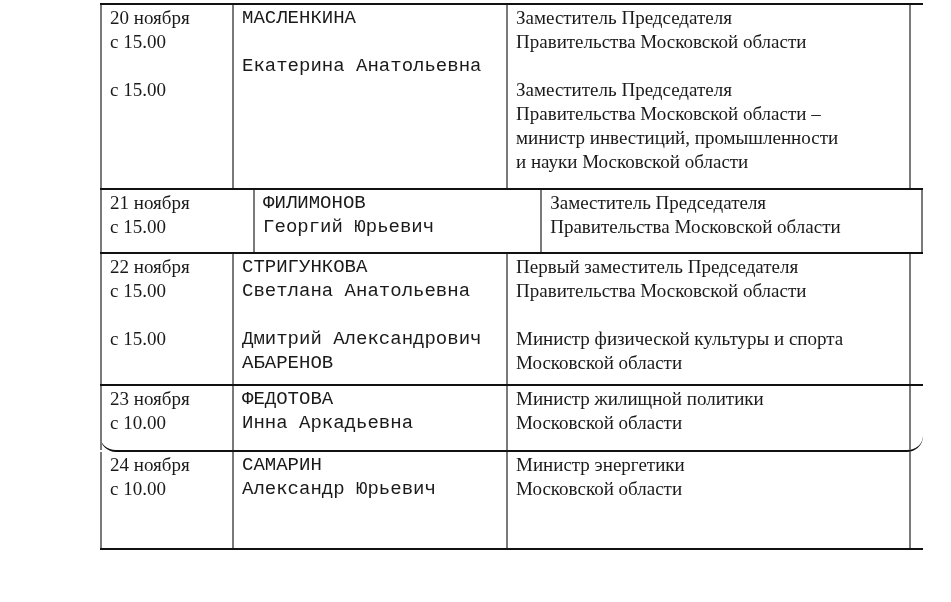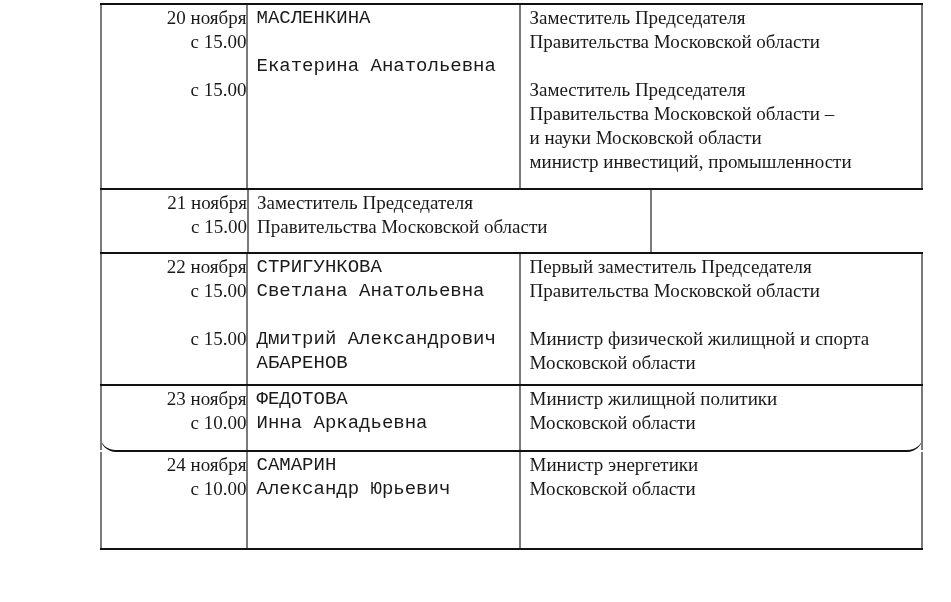--- a/index.html
+++ b/index.html
@@ -2,21 +2,21 @@
 <html><head>
 <meta charset="utf-8">
 <style>
   html, body { margin: 0; padding: 0; background: #ffffff; }
   body { width: 951px; height: 602px; position: relative; overflow: hidden;
          font-family: "Liberation Serif", serif; color: #1a1a1a; }
   .tbl { position: absolute; left: 100px; top: 3px; width: 823px; }
   .row { position: relative; border-bottom: 2px solid #111; display: flex; }
   .row.first { border-top: 2px solid #111; }
   .cell { box-sizing: border-box; padding: 1px 0 0 8px; font-size: 19px; line-height: 24px; }
-  .c1 { width: 147px; border-left: 2px solid #7a7a7a; text-align: right; }
+  .c1 { width: 132px; border-left: 2px solid #7a7a7a; }
   .c2 { width: 274px; border-left: 2px solid #7a7a7a; font-family: Liberation Mono, monospace; }
   .c3 { width: 405px; border-left: 2px solid #7a7a7a; border-right: 2px solid #7a7a7a; }
   .line { display: block; white-space: nowrap; height: 24px; }
   .gap { display: block; height: 24px; }
 </style>
 </head>
 <body>
 
 <div class="tbl">
 
@@ -31,29 +31,33 @@
       <span class="line">МАСЛЕНКИНА</span>
       <span class="gap"></span>
       <span class="line">Екатерина Анатольевна</span>
     </div>
     <div class="cell c3">
       <span class="line">Заместитель Председателя</span>
       <span class="line">Правительства Московской области</span>
       <span class="gap"></span>
       <span class="line">Заместитель Председателя</span>
       <span class="line">Правительства Московской области –</span>
+      <span class="line">министр инвестиций, промышленности</span>
       <span class="line">и науки Московской области</span>
-      <span class="line">министр инвестиций, промышленности</span>
     </div>
   </div>
 
-  <div class="row" style="height:62px;">
+  <div class="row" style="height:62px;gap:28px;">
     <div class="cell c1">
       <span class="line">21 ноября</span>
       <span class="line">с 15.00</span>
+    </div>
+    <div class="cell c2">
+      <span class="line">ФИЛИМОНОВ</span>
+      <span class="line">Георгий Юрьевич</span>
     </div>
     <div class="cell c3">
       <span class="line">Заместитель Председателя</span>
       <span class="line">Правительства Московской области</span>
     </div>
   </div>
 
   <div class="row" style="height:130px;">
     <div class="cell c1">
       <span class="line">22 ноября</span>
@@ -65,21 +69,21 @@
       <span class="line">СТРИГУНКОВА</span>
       <span class="line">Светлана Анатольевна</span>
       <span class="gap"></span>
       <span class="line">Дмитрий Александрович</span>
       <span class="line">АБАРЕНОВ</span>
     </div>
     <div class="cell c3">
       <span class="line">Первый заместитель Председателя</span>
       <span class="line">Правительства Московской области</span>
       <span class="gap"></span>
-      <span class="line">Министр физической жилищной и спорта</span>
+      <span class="line">Министр физической культуры и спорта</span>
       <span class="line">Московской области</span>
     </div>
   </div>
 
   <div class="row" style="height:64px;border-radius:16px;">
     <div class="cell c1">
       <span class="line">23 ноября</span>
       <span class="line">с 10.00</span>
     </div>
     <div class="cell c2">

